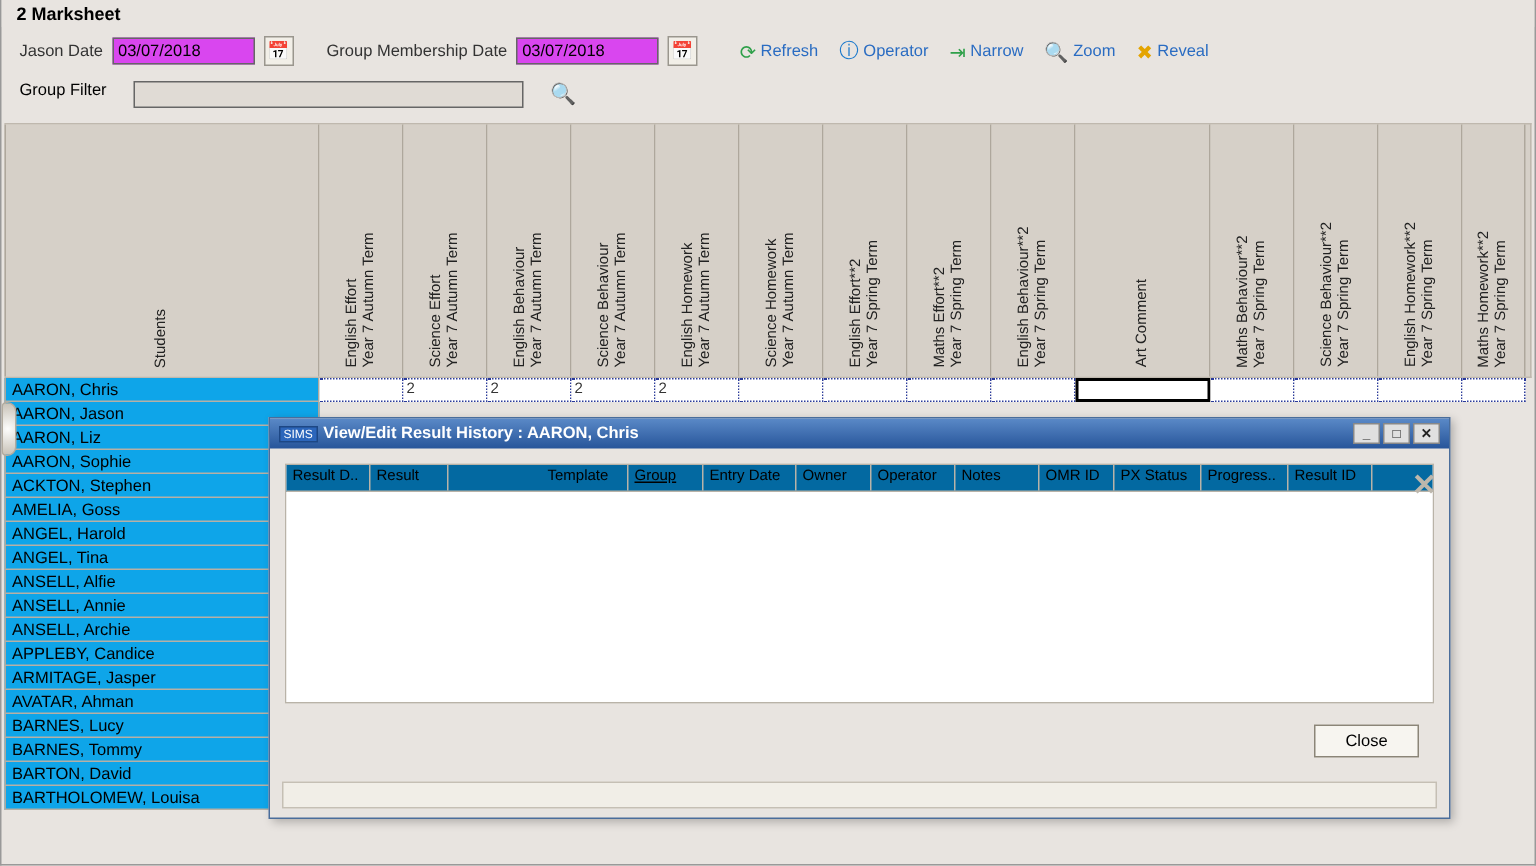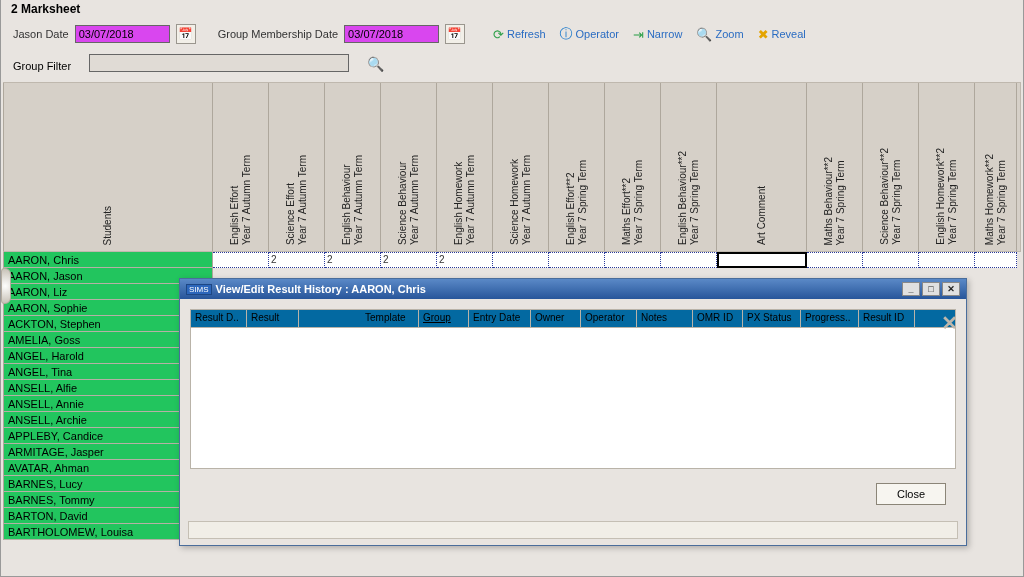--- a/index.html
+++ b/index.html
@@ -53,21 +53,21 @@
     align-items: center;
     gap: 3px;
     color: #2a6cc2;
     cursor: pointer;
     margin: 0 4px;
   }
   .tool-link .ico { font-size: 13px; }
   .filter-row {
     padding: 4px 12px 10px;
     display: flex;
-    align-items: flex-end;
+    align-items: flex-start;
     gap: 18px;
   }
   .filter-input {
     width: 260px;
     height: 18px;
     border: 1px solid #666;
     background: #e0dbd5;
   }
   
   .grid-wrap {
@@ -117,21 +117,21 @@
     width: 210px;
     min-width: 210px;
     display: flex;
     flex-direction: column;
   }
   .student-row {
     height: 16px;
     font-size: 11px;
     padding: 0 4px;
     line-height: 16px;
-    background: #22c55e;
+    background: #0ea5e9;
     border-bottom: 1px solid #b6b0a5;
     border-right: 1px solid #aea79c;
     border-left: 1px solid #aea79c;
     white-space: nowrap;
     overflow: hidden;
   }
   .data-area {
     flex: 1;
     position: relative;
   }

